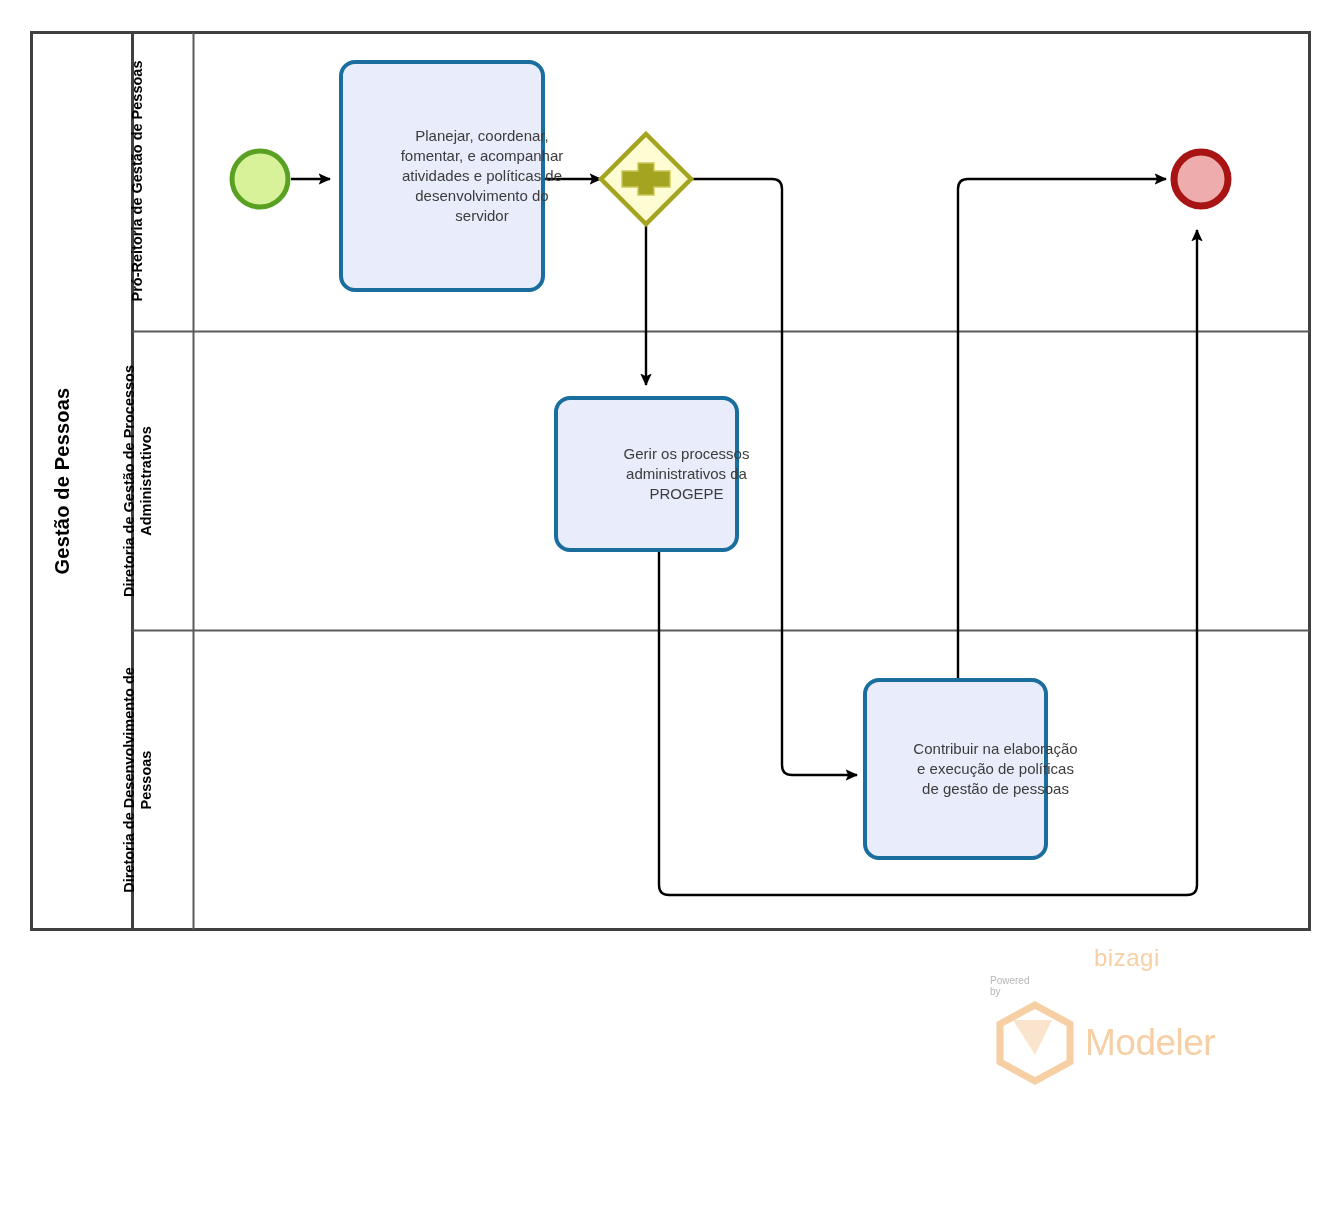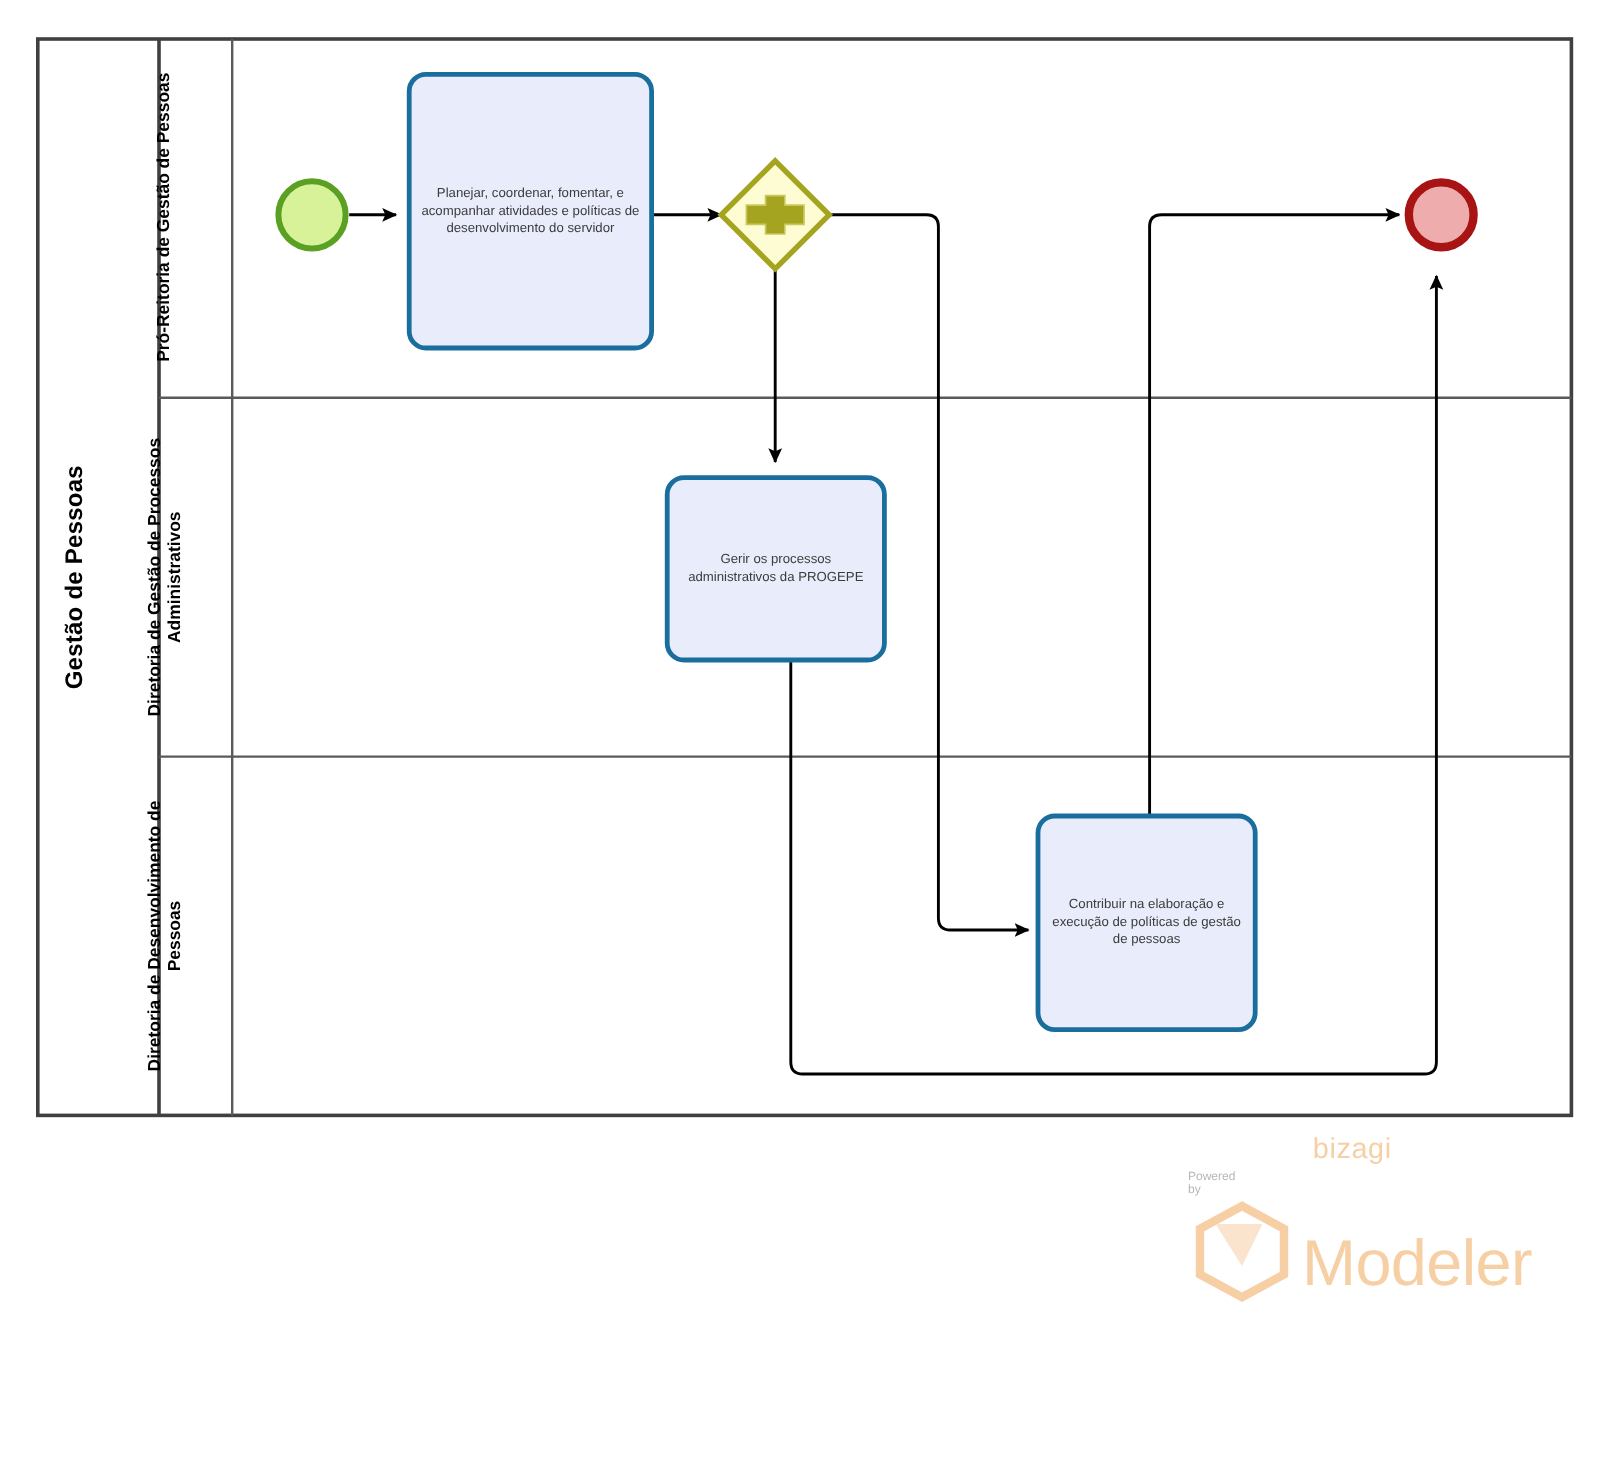--- a/index.html
+++ b/index.html
@@ -47,24 +47,25 @@
   .lane-title {
     font-size: 14.5px;
   }
   
   .task-label {
     position: absolute;
     display: flex;
     align-items: center;
     justify-content: center;
     text-align: center;
-    font-size: 11px;
+    font-size: 15px;
     color: #3c3c3c;
     line-height: 1.34;
     pointer-events: none;
+    margin-left: 40px;
   }
   
   .watermark {
     position: absolute;
     pointer-events: none;
   }
   .wm-powered {
     position: absolute;
     left: 990px;
     top: 975px;
@@ -78,21 +79,21 @@
     top: 944px;
     font-size: 24px;
     color: #f6cfa4;
     font-family: "Liberation Sans", sans-serif;
     letter-spacing: 0.5px;
   }
   .wm-modeler {
     position: absolute;
     left: 1085px;
     top: 1022px;
-    font-size: 54px;
+    font-size: 37px;
     color: #f6cfa4;
     font-family: "Liberation Sans", sans-serif;
     letter-spacing: -0.5px;
   }
 </style>
 </head>
 <body>
 
 <div id="canvas">
 

